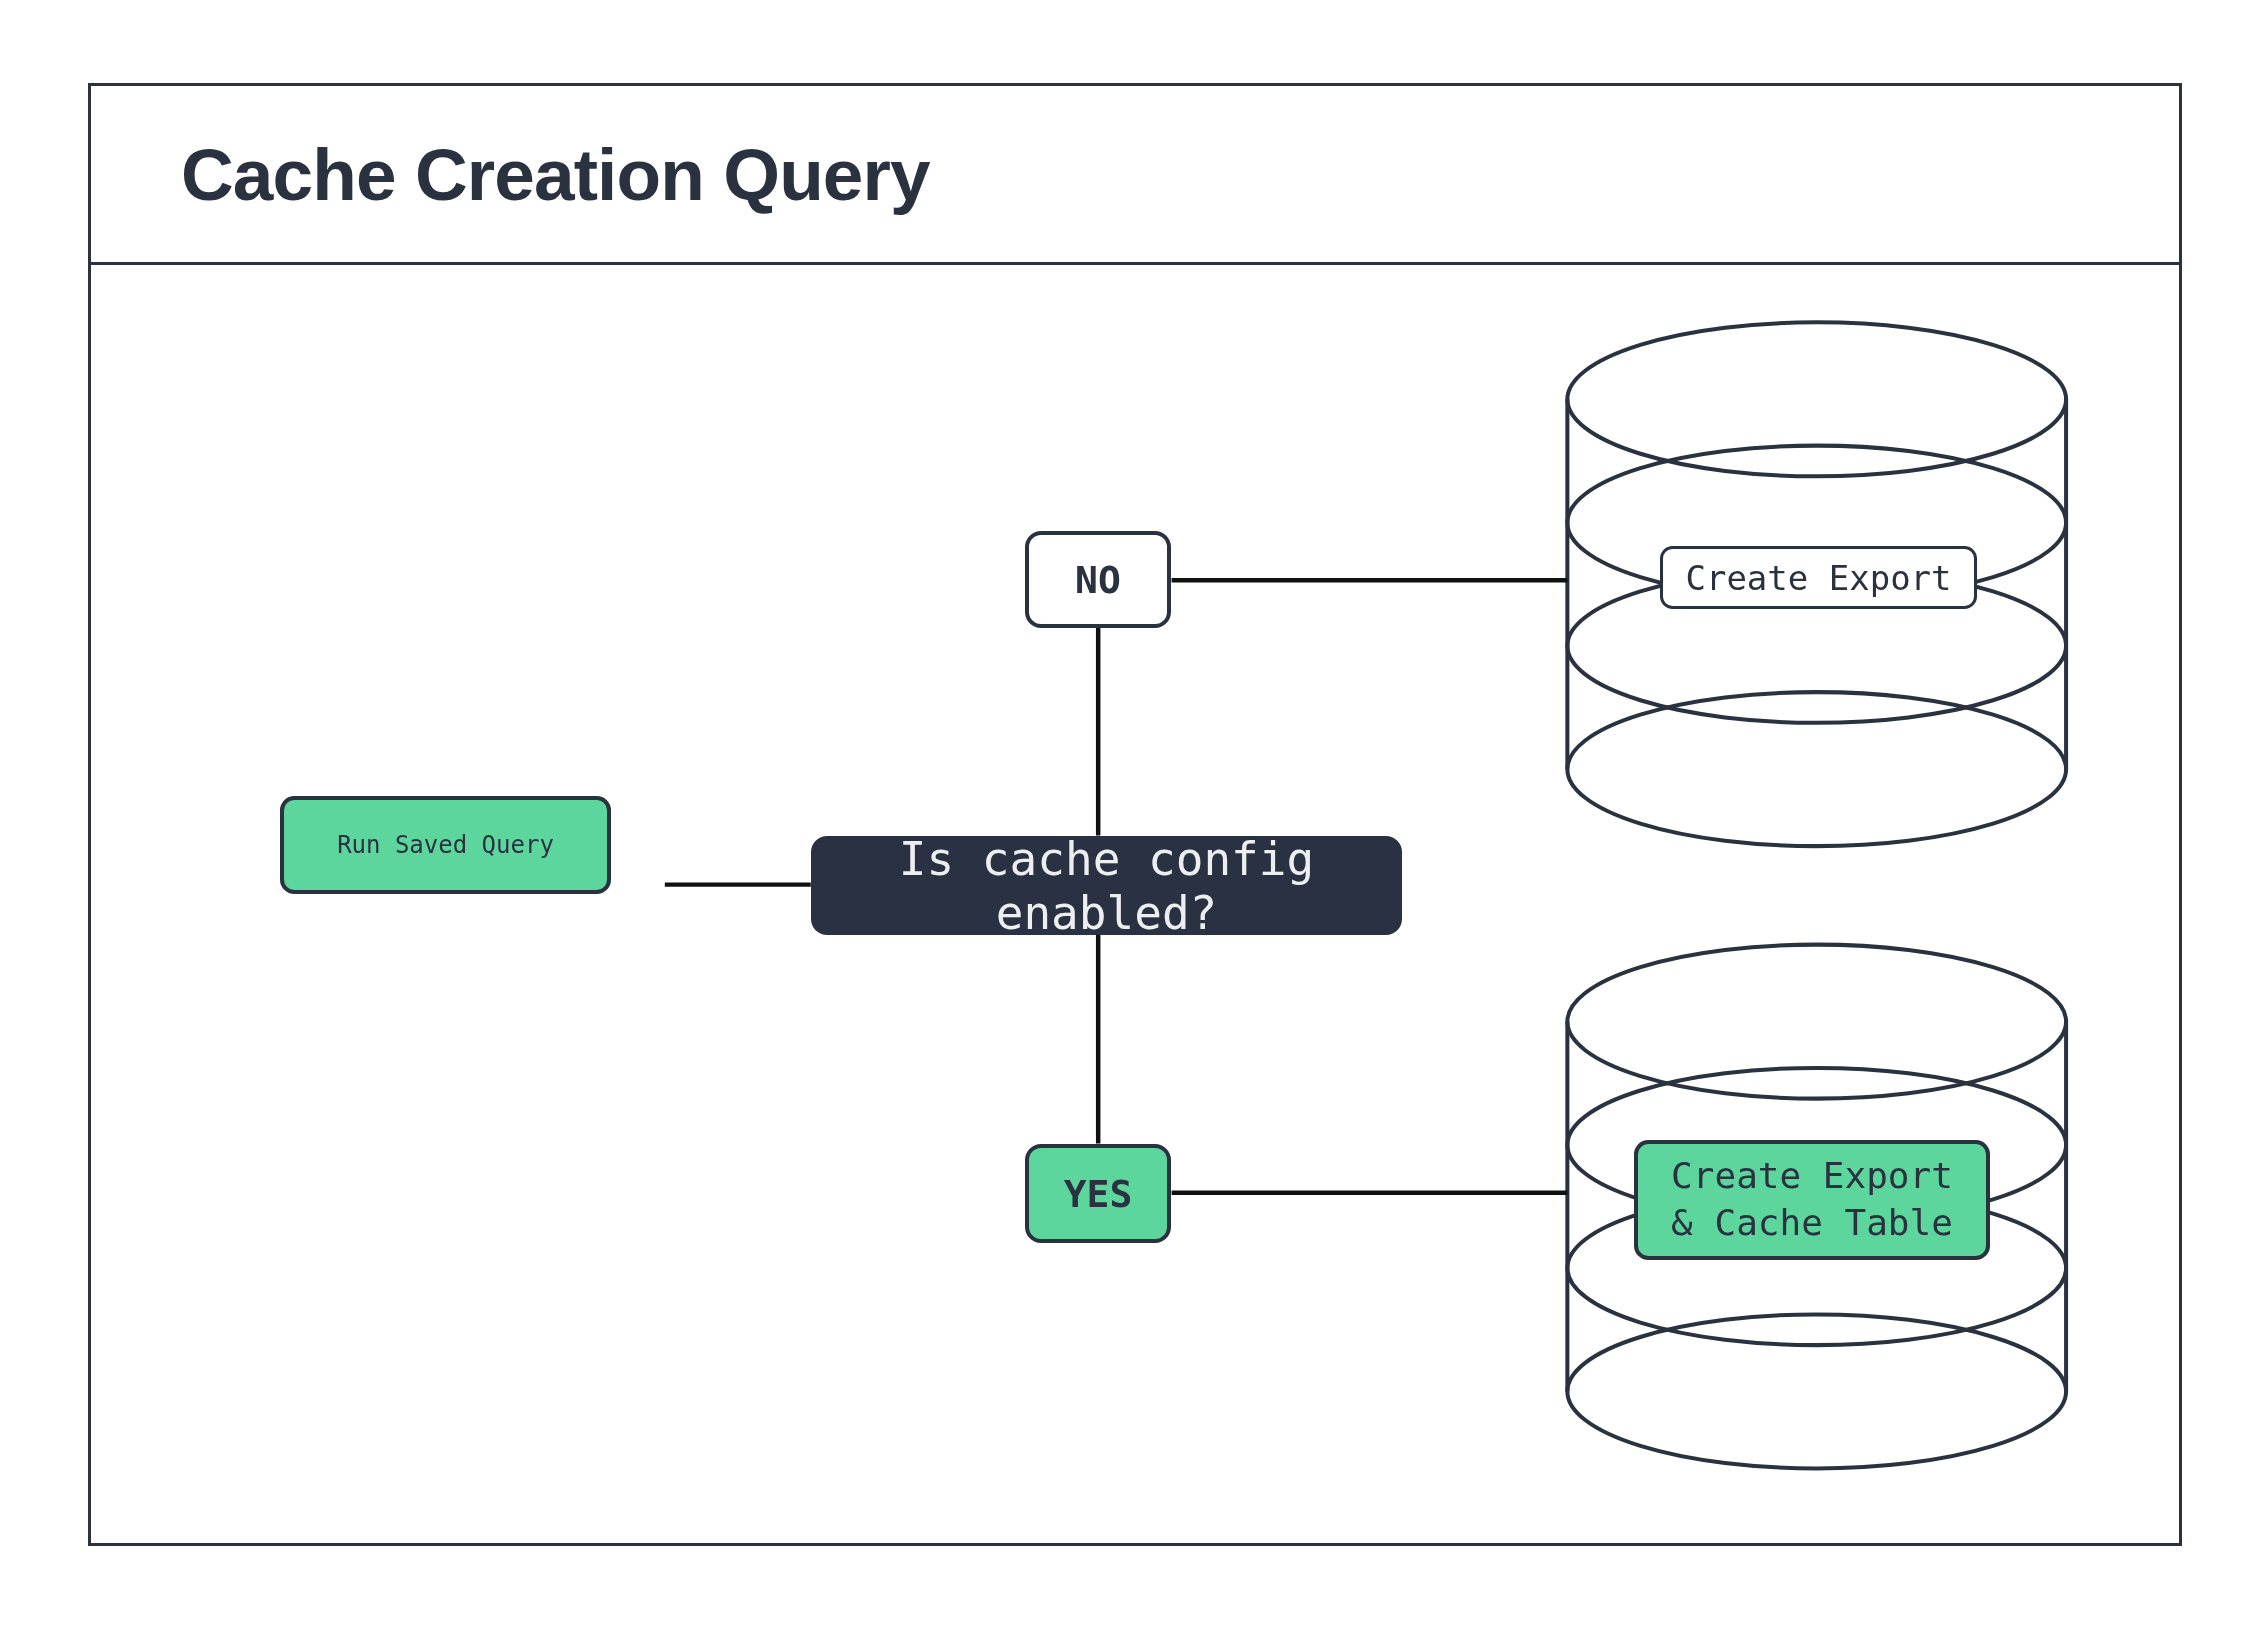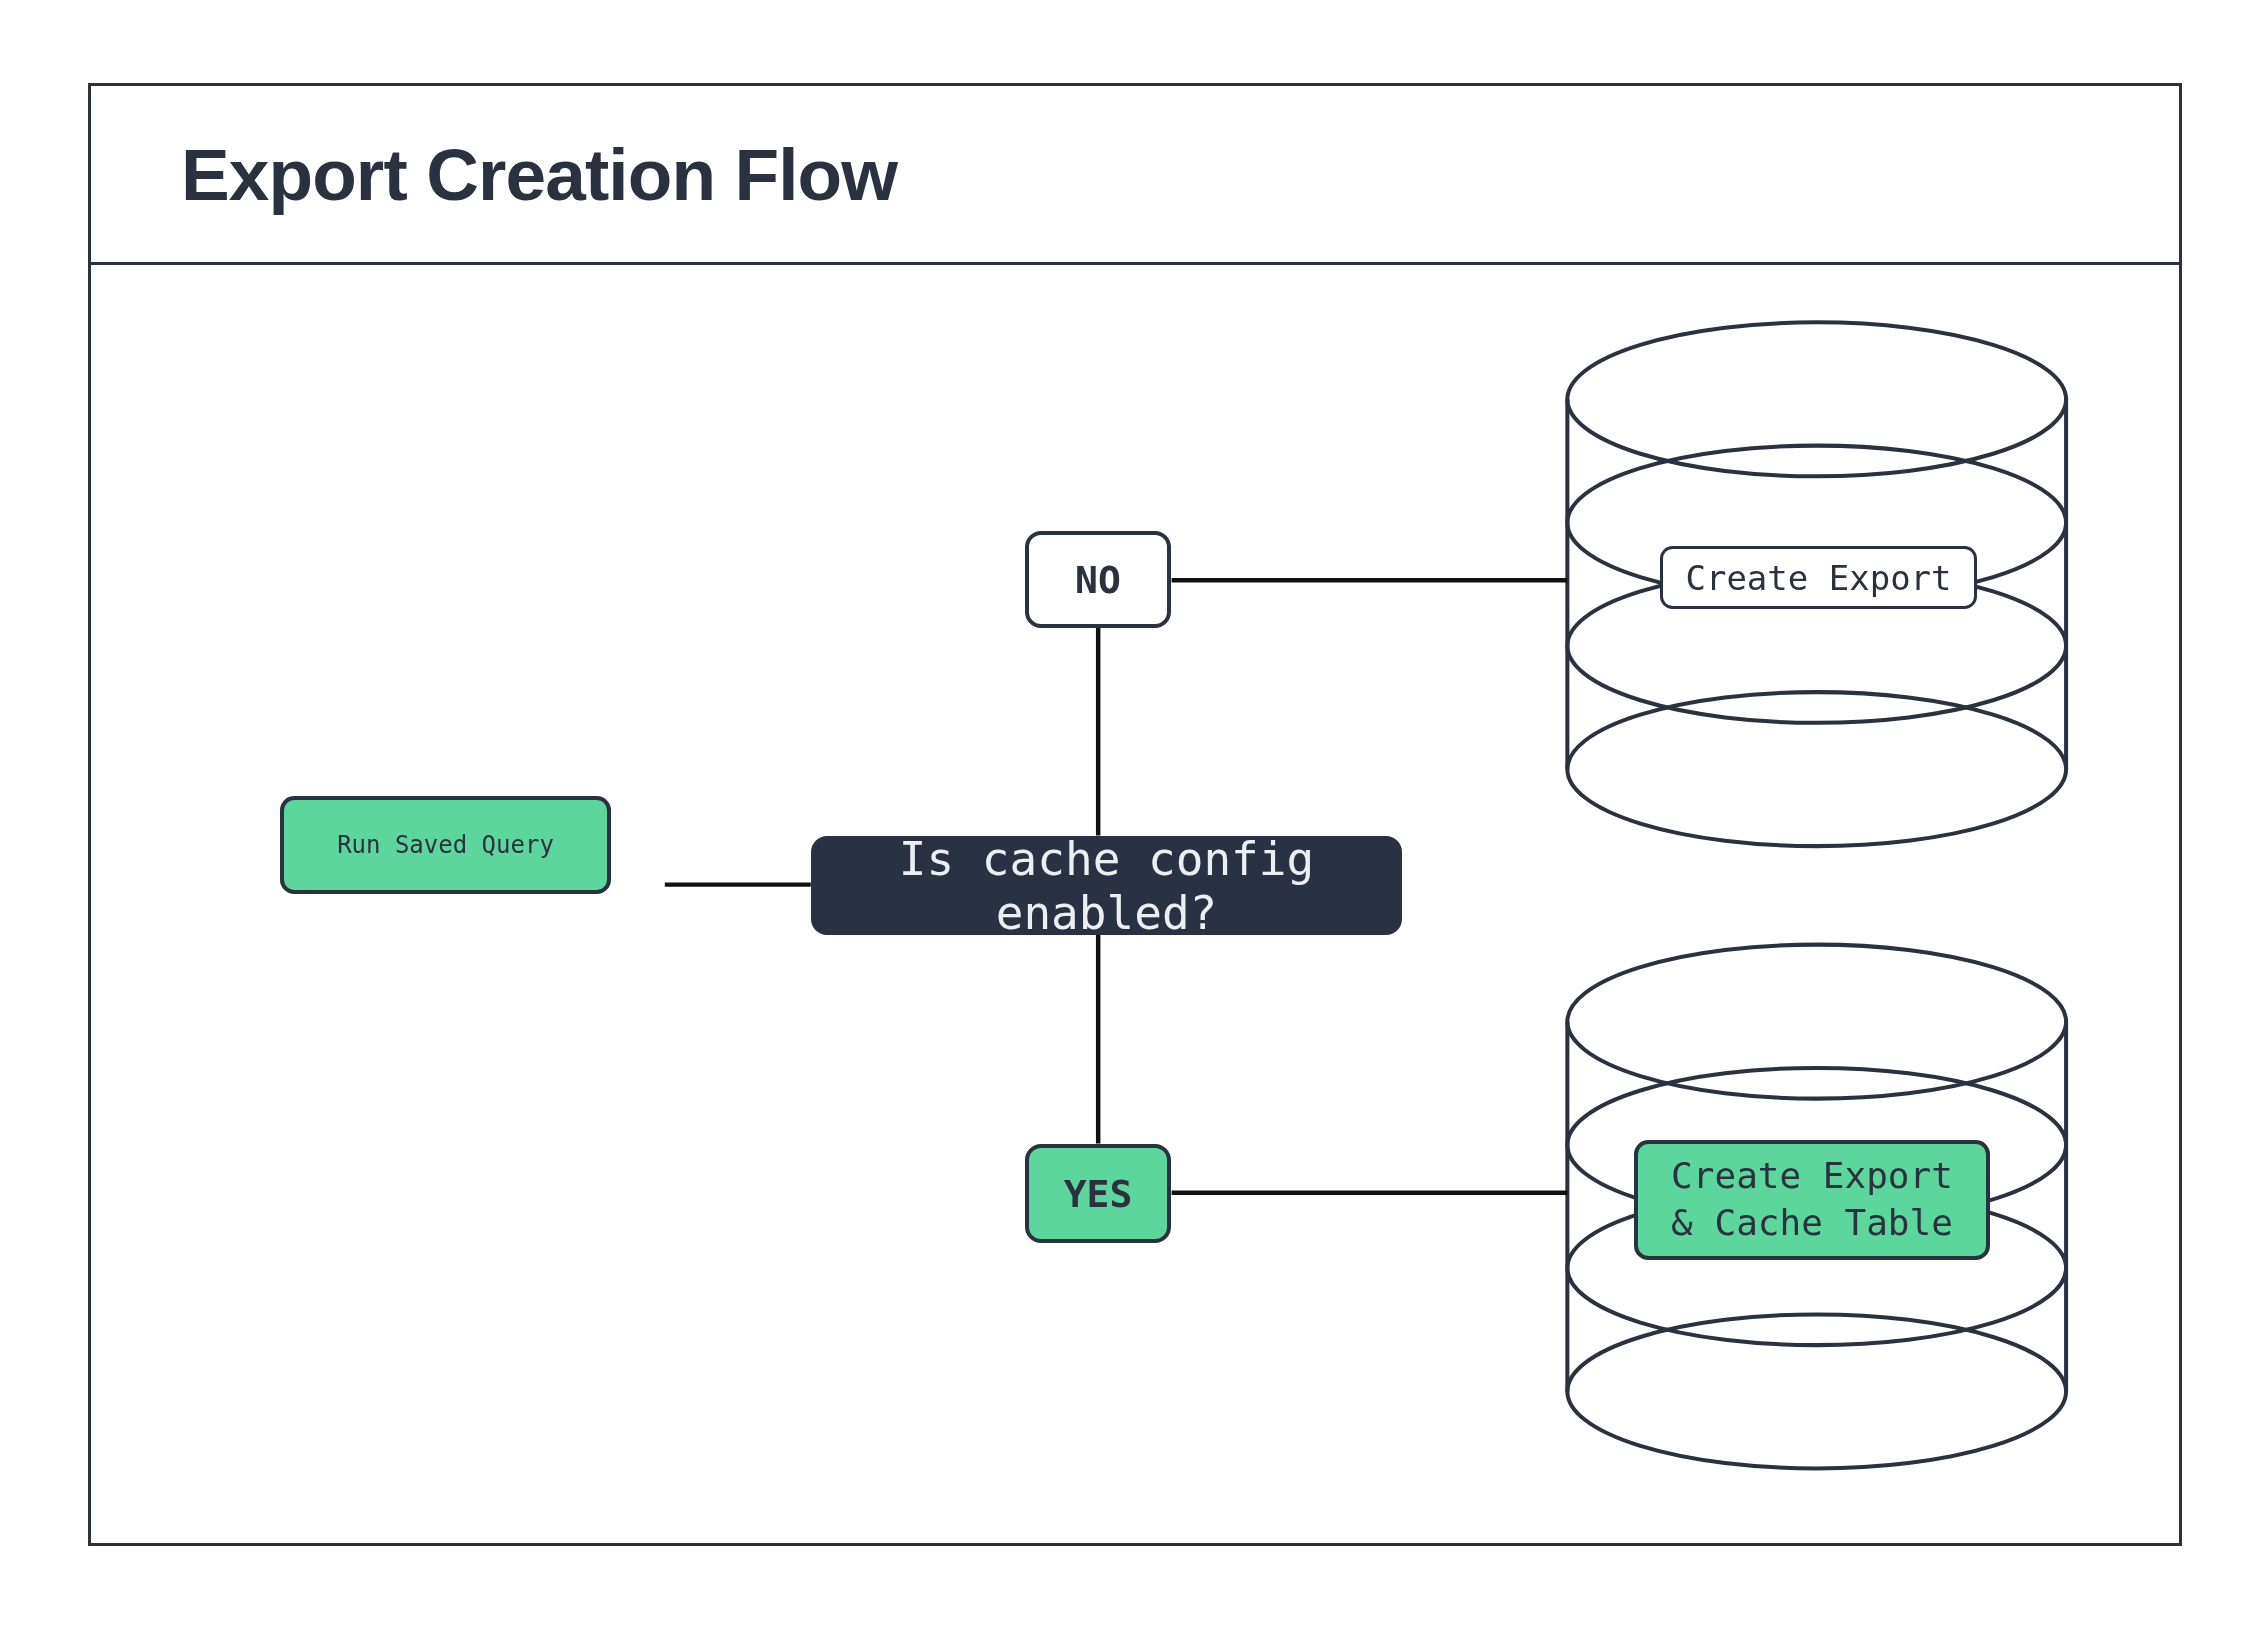--- a/index.html
+++ b/index.html
@@ -87,21 +87,21 @@
     font-size:36px;
     line-height:1.3;
   }
   .multiline{white-space:pre-line;}
 </style>
 </head>
 <body>
 
 <div class="frame">
   <div class="header">
-    <h1 class="title">Export Creation Flow</h1>
+    <h1 class="title">Cache Creation Query</h1>
   </div>
 </div>
 
 <svg class="diagram" viewBox="0 0 2532 1816">
 
   <g>
     <line class="cyl" x1="1750" y1="446" x2="1750" y2="859"></line>
     <line class="cyl" x1="2307" y1="446" x2="2307" y2="859"></line>
     <ellipse class="cyl" cx="2028.5" cy="859" rx="278.5" ry="86"></ellipse>
     <ellipse class="cyl" cx="2028.5" cy="721.3" rx="278.5" ry="86"></ellipse>

